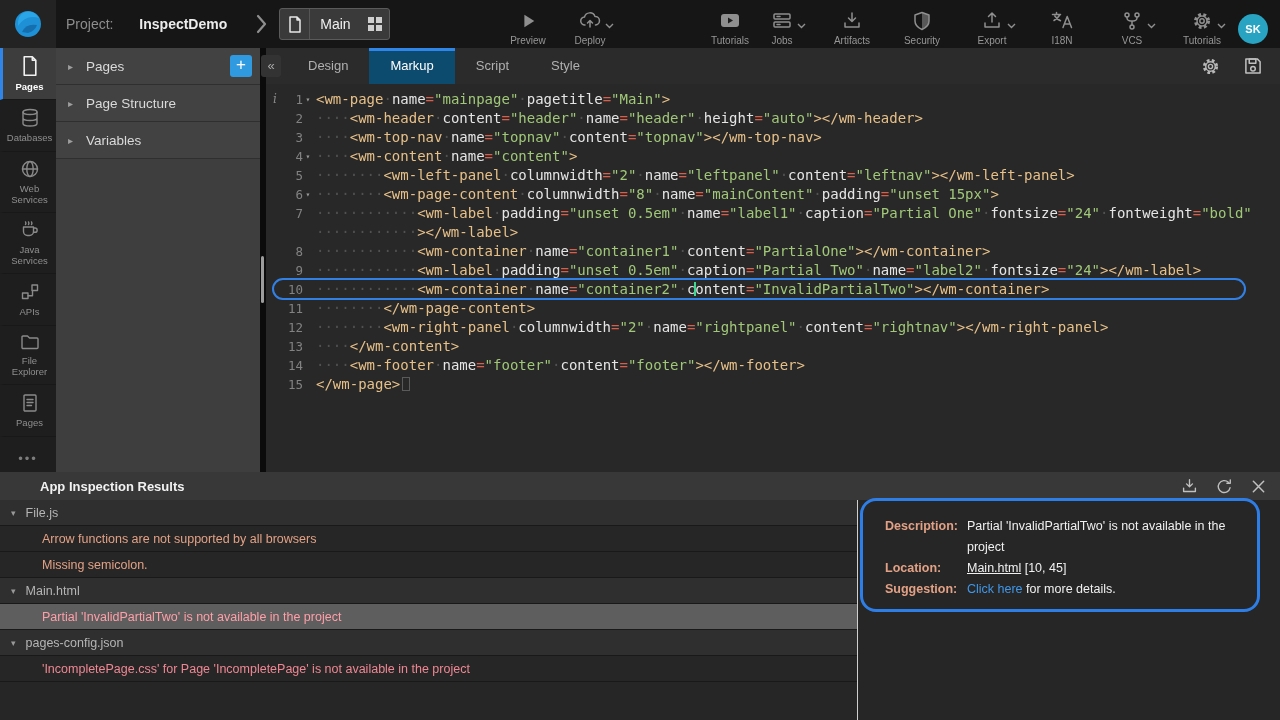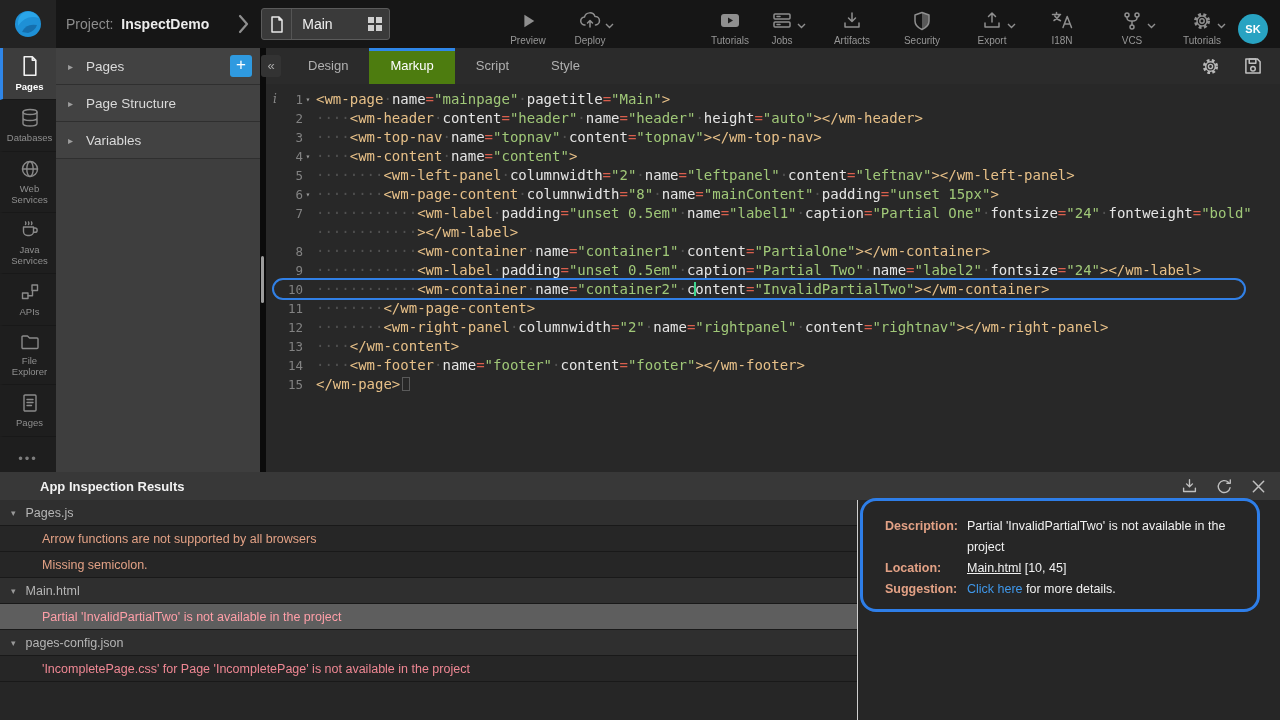--- a/index.html
+++ b/index.html
@@ -6,21 +6,21 @@
   html,body { width:1280px; height:720px; overflow:hidden; background:#262626;
               font-family:"Liberation Sans", sans-serif; }
 
   
   .topbar { position:absolute; left:0; top:0; width:1280px; height:48px;
             background:#161616; display:flex; align-items:center; }
   .logo-box { width:56px; height:48px; background:#232323; display:flex;
               align-items:center; justify-content:center; flex:none; }
   .project { margin-left:10px; font-size:14px; white-space:nowrap; }
   .project .plabel { color:#8d8d8d; }
-  .project .pname { color:#ececec; font-weight:bold; margin-left:4px; }
+  .project .pname { color:#ececec; font-weight:bold; margin-left:22px; }
   .big-chevron { margin-left:26px; flex:none; }
   .page-selector { margin-left:10px; width:192px; height:32px; background:#3a3a3a;
                    border:1px solid #5b5b5b; border-radius:3px; display:flex;
                    align-items:center; overflow:hidden; }
   .page-selector .doc-slot { width:30px; height:100%; display:flex; align-items:center;
                    justify-content:center; border-right:1px solid #555; }
   .page-selector .sel-label { flex:1; color:#f0f0f0; font-size:14px; padding-left:10px; }
   .page-selector .grid-slot { width:28px; display:flex; align-items:center; justify-content:center; }
 
   .tb-actions { display:flex; align-items:flex-start; margin-left:112px; gap:10px; }
@@ -64,21 +64,21 @@
                  background:#9c9c9c; border-radius:2px; }
 
   
   .main { position:absolute; left:266px; top:48px; width:1014px; height:424px;
           background:#282828; }
   .tabbar { height:36px; background:#2b2b2b; display:flex; align-items:stretch; }
   .collapse-btn { width:20px; height:22px; margin:7px 6px 0 -5px; background:#333;
                   border-radius:3px; color:#aaa; font-size:13px; line-height:21px;
                   text-align:center; cursor:pointer; flex:none; }
   .tab { padding:0 21px; font-size:13px; color:#b0b0b0; line-height:36px; cursor:pointer; }
-  .tab.active { background:#4d7c0f; color:#fff; box-shadow:inset 0 3px 0 #2f86e8;text-align:center; }
+  .tab.active { background:#0c4a6e; color:#fff; box-shadow:inset 0 3px 0 #2f86e8;text-align:center; }
   .tabbar-icons { margin-left:auto; display:flex; align-items:center; gap:24px;
                   padding-right:18px; }
 
   .editor { padding-top:6px; font-family:"DejaVu Sans Mono", monospace; font-size:14px; }
   .row { display:flex; height:19px; line-height:19px; position:relative; }
   .gut { width:50px; flex:none; display:flex; align-items:center; justify-content:flex-end;
          padding-right:3px; }
   .mark { margin-right:auto; padding-left:7px; color:#8a8a8a; font-style:italic;
           font-family:"DejaVu Serif", serif; font-size:12px; }
   .num { color:#828282; font-size:12.5px; }
@@ -519,21 +519,21 @@
         </svg>
       <svg width="15" height="15" viewBox="0 0 16 16">
           <path class="st-lt" d="M2.5 2.5 L13.5 13.5 M13.5 2.5 L2.5 13.5"></path>
         </svg>
     </span>
   </div>
   <div class="bp-body">
     <div class="issues" id="issues">
         <div class="iss-section">
           <span class="tri">▾</span>
-          <span class="fname">Pages.js</span>
+          <span class="fname">File.js</span>
         </div>
         <div class="iss-item warning">Arrow functions are not supported by all browsers</div>
         <div class="iss-item warning">Missing semicolon.</div>
         <div class="iss-section">
           <span class="tri">▾</span>
           <span class="fname">Main.html</span>
         </div>
         <div class="iss-item error selected">Partial 'InvalidPartialTwo' is not available in the project</div>
         <div class="iss-section">
           <span class="tri">▾</span>

